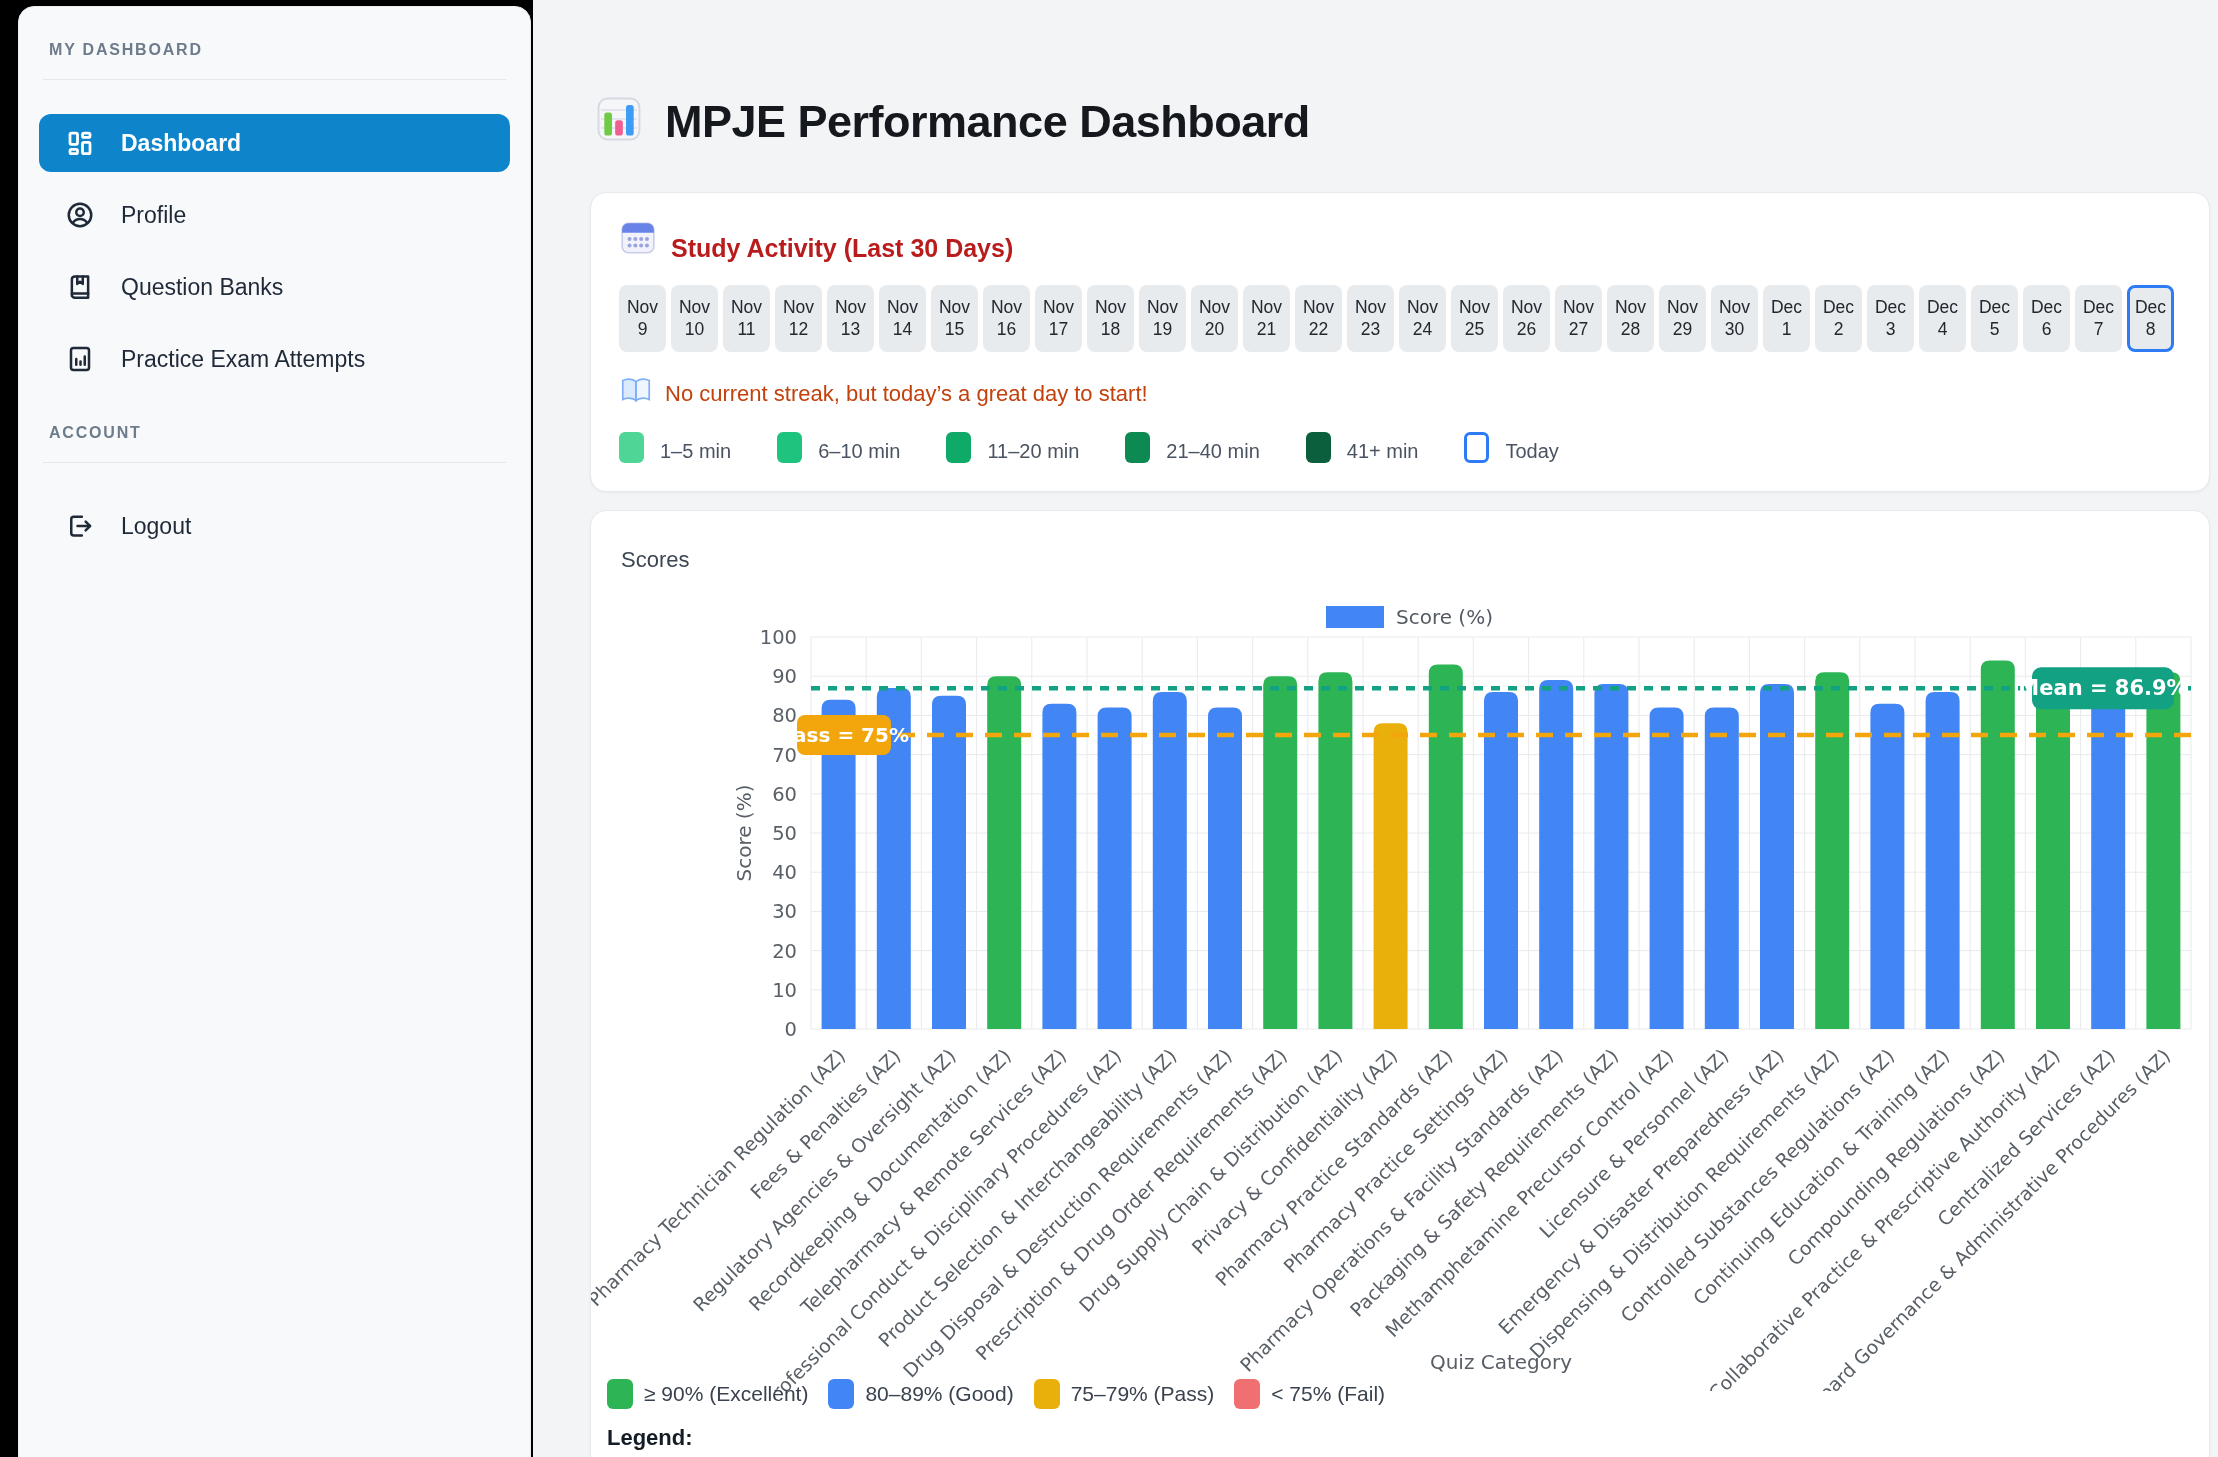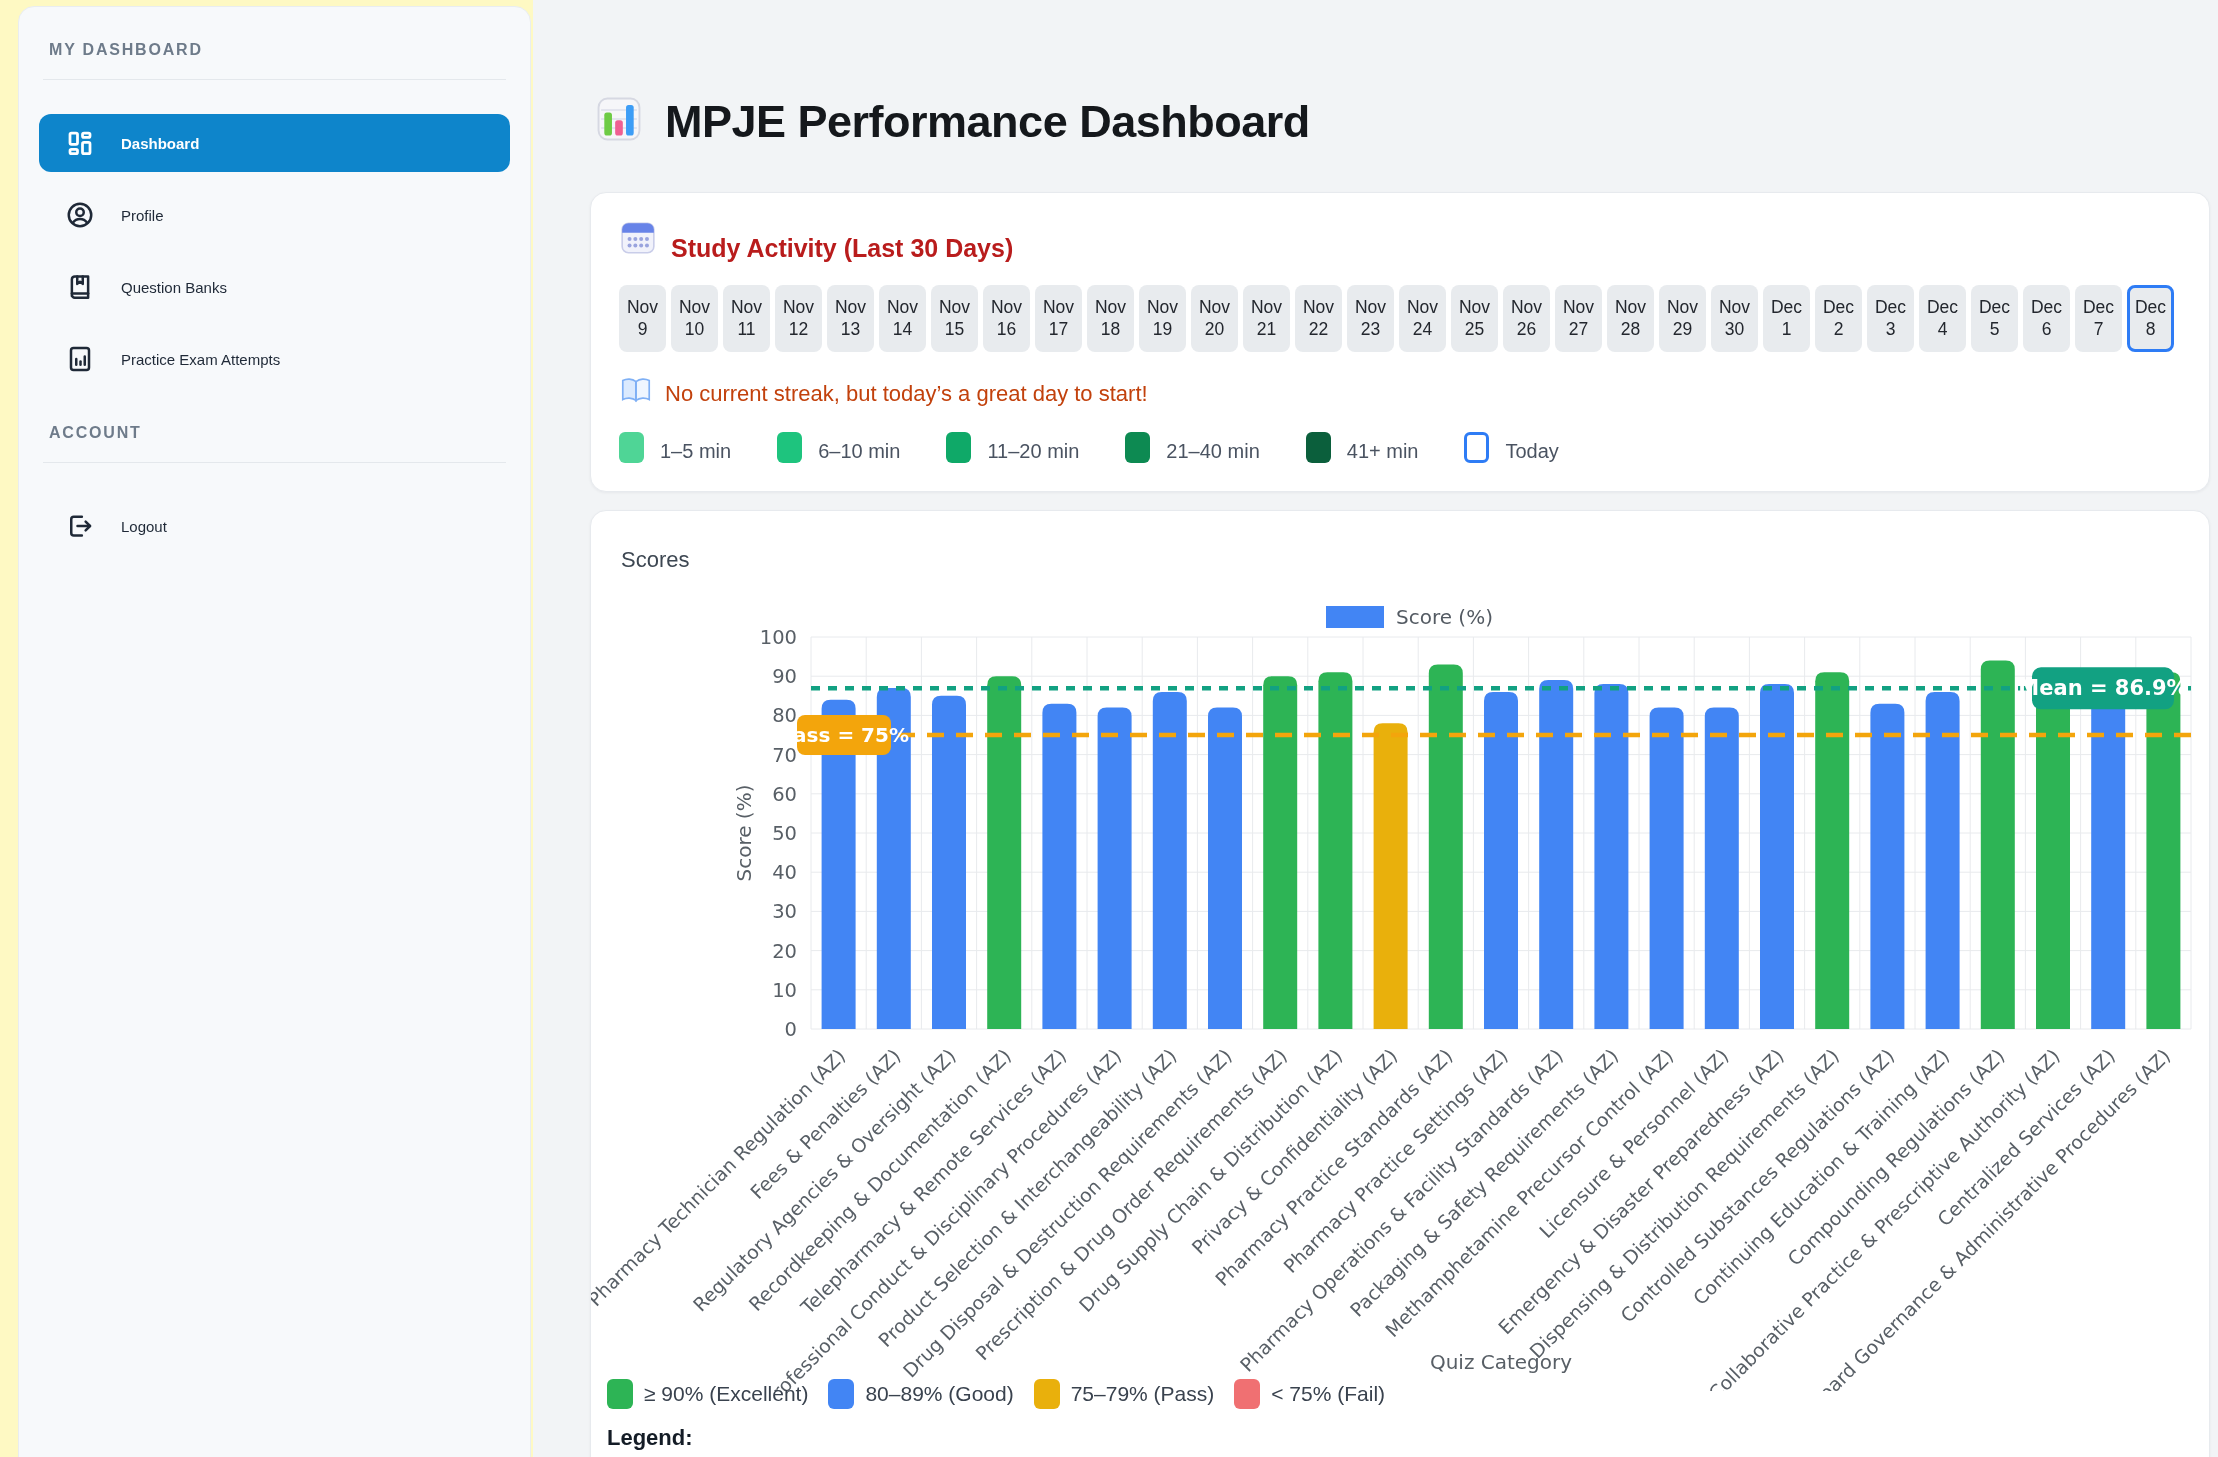--- a/index.html
+++ b/index.html
@@ -1,27 +1,27 @@
 <!DOCTYPE html>
 <html><head>
 <meta charset="utf-8">
 <style>
   html,body{margin:0;padding:0;}
   body{width:2218px;height:1457px;overflow:hidden;position:relative;
        font-family:"Liberation Sans",sans-serif;background:#ffffff;}
 
   
-  aside{position:absolute;left:0;top:0;width:533px;height:100%;background:#fef9c3;}
+  aside{position:absolute;left:0;top:0;width:533px;height:100%;background:#000000;}
   .panel{position:absolute;left:18px;top:6px;right:2px;bottom:-30px;background:#f7f9fb;
          border:1px solid #e9edf0;border-radius:16px;padding:34px 20px 0 20px;box-sizing:border-box;}
   .s-head{font-size:16px;font-weight:700;letter-spacing:1.8px;color:#6e7b8a;padding-left:10px;}
   .s-head2{margin-top:36px;}
   .s-div{height:1px;background:#e4e8ec;margin:20px 4px 34px 4px;}
   .nav-item{display:flex;align-items:center;gap:26px;height:58px;padding:0 26px;border-radius:12px;
-            color:#1f2937;font-size:15px;font-weight:500;margin-bottom:14px;cursor:pointer;}
+            color:#1f2937;font-size:23px;font-weight:500;margin-bottom:14px;cursor:pointer;}
   .nav-item .icon{display:flex;}
   .nav-item .icon svg{width:30px;height:30px;display:block;}
   .nav-item.active{background:#0e85cb;color:#fff;font-weight:600;}
   .nav-acct .nav-item{margin-bottom:16px;}
 
   
   main{position:absolute;left:533px;top:0;right:0;bottom:0;background:#f2f4f6;
        padding:96px 8px 0 57px;box-sizing:border-box;}
   header{display:flex;align-items:flex-start;gap:23px;margin-bottom:44px;padding-left:6px;}
   h1{font-size:45px;font-weight:800;color:#15181c;margin:0;letter-spacing:-0.5px;}

